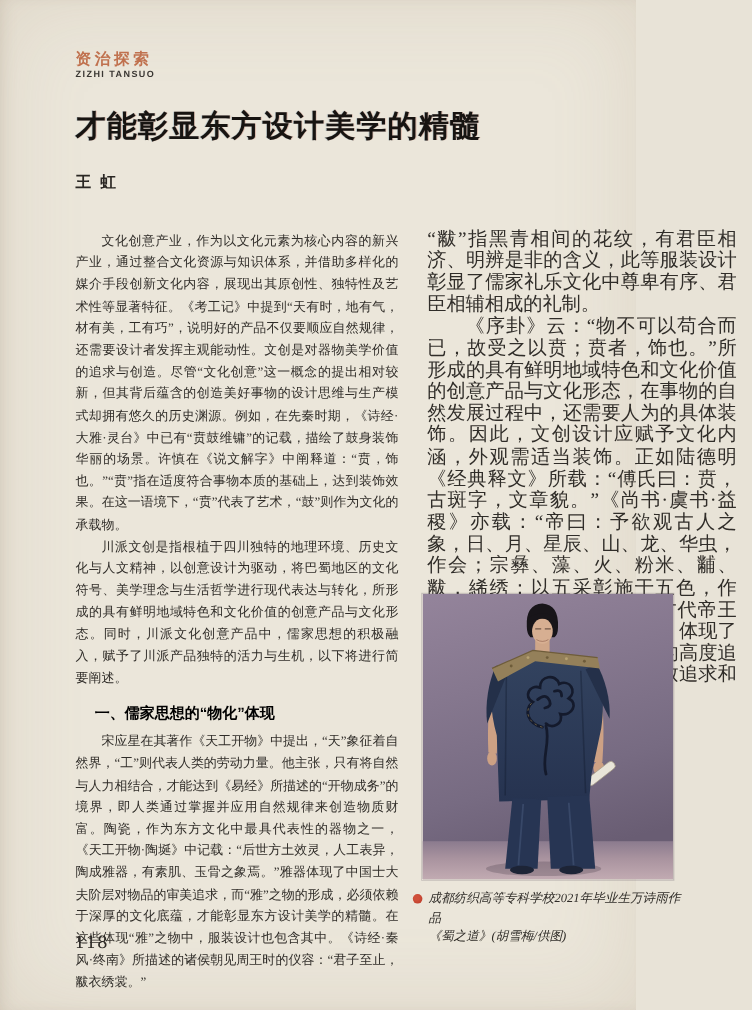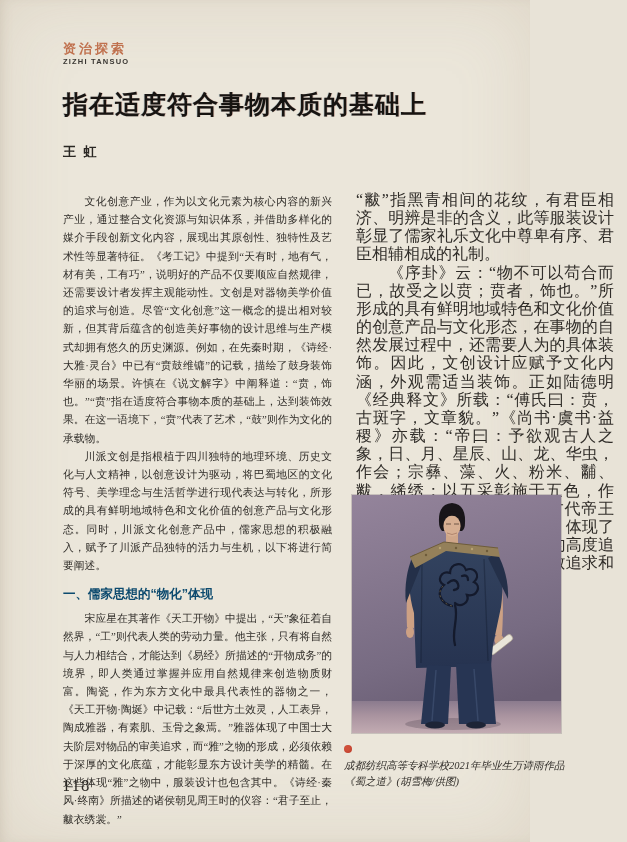--- a/index.html
+++ b/index.html
@@ -47,52 +47,52 @@
     left:63px;top:192px;width:269px;
     font-size:10.8px;line-height:18.2px;
     font-family:"Liberation Serif",serif;
   }
   .col-right{
     left:356px;top:191px;width:258px;
     font-size:16px;line-height:18.15px;
     font-family:"Liberation Serif",serif;
   }
   .col h2{
-    margin:11px 0 6px 0;font-size:12.5px;font-weight:bold;color:#0c4a6e;
+    margin:11px 0 6px 16px;font-size:12.5px;font-weight:bold;color:#000000;
     font-family:"Liberation Sans",sans-serif;line-height:18px;text-align:left;
   }
   
   .figure{position:absolute;left:352px;top:495px;width:232px;margin:0;}
   .photo{width:209px;height:238px;overflow:hidden;box-shadow:0 0 0 1px rgba(90,80,95,0.25);}
   .caption{
     position:absolute;left:-8px;top:247px;width:232px;
     display:flex;align-items:flex-start;gap:5px;
     font-family:"Liberation Serif",serif;font-style:italic;
-    font-size:10.5px;line-height:15.5px;color:#2f2c28;flex-direction:column;
+    font-size:10.5px;line-height:15.5px;color:#2f2c28;
   }
   .cap-bullet{
     flex:0 0 auto;width:8px;height:8px;margin-top:3px;border-radius:50%;
     background:radial-gradient(circle at 40% 40%, #d0503a 0 30%, #b73626 100%);
   }
   .cap-text{flex:1;}
   
   .page-number{
     position:absolute;left:62px;top:778px;
     font-family:"DejaVu Serif",serif;font-size:14px;color:#2c2925;letter-spacing:0.5px;
   }
 </style>
 </head>
 <body>
 
 <div class="page">
 
   <div class="sec-cn">资治探索</div>
   <div class="sec-en">ZIZHI TANSUO</div>
 
-  <h1 class="title">指在适度符合事物本质的基础上</h1>
+  <h1 class="title">才能彰显东方设计美学的精髓</h1>
 
   <div class="author">
     <span class="author-icon"></span>
     <span class="author-name">王 虹</span>
   </div>
 
   <div class="col col-left">
     <p class="indent">文化创意产业，作为以文化元素为核心内容的新兴产业，通过整合文化资源与知识体系，并借助多样化的媒介手段创新文化内容，展现出其原创性、独特性及艺术性等显著特征。《考工记》中提到“天有时，地有气，材有美，工有巧”，说明好的产品不仅要顺应自然规律，还需要设计者发挥主观能动性。文创是对器物美学价值的追求与创造。尽管“文化创意”这一概念的提出相对较新，但其背后蕴含的创造美好事物的设计思维与生产模式却拥有悠久的历史渊源。例如，在先秦时期，《诗经·大雅·灵台》中已有“贲鼓维镛”的记载，描绘了鼓身装饰华丽的场景。许慎在《说文解字》中阐释道：“贲，饰也。”“贲”指在适度符合事物本质的基础上，达到装饰效果。在这一语境下，“贲”代表了艺术，“鼓”则作为文化的承载物。</p>
     <p class="indent">川派文创是指根植于四川独特的地理环境、历史文化与人文精神，以创意设计为驱动，将巴蜀地区的文化符号、美学理念与生活哲学进行现代表达与转化，所形成的具有鲜明地域特色和文化价值的创意产品与文化形态。同时，川派文化创意产品中，儒家思想的积极融入，赋予了川派产品独特的活力与生机，以下将进行简要阐述。</p>
     <h2>一、儒家思想的“物化”体现</h2>

